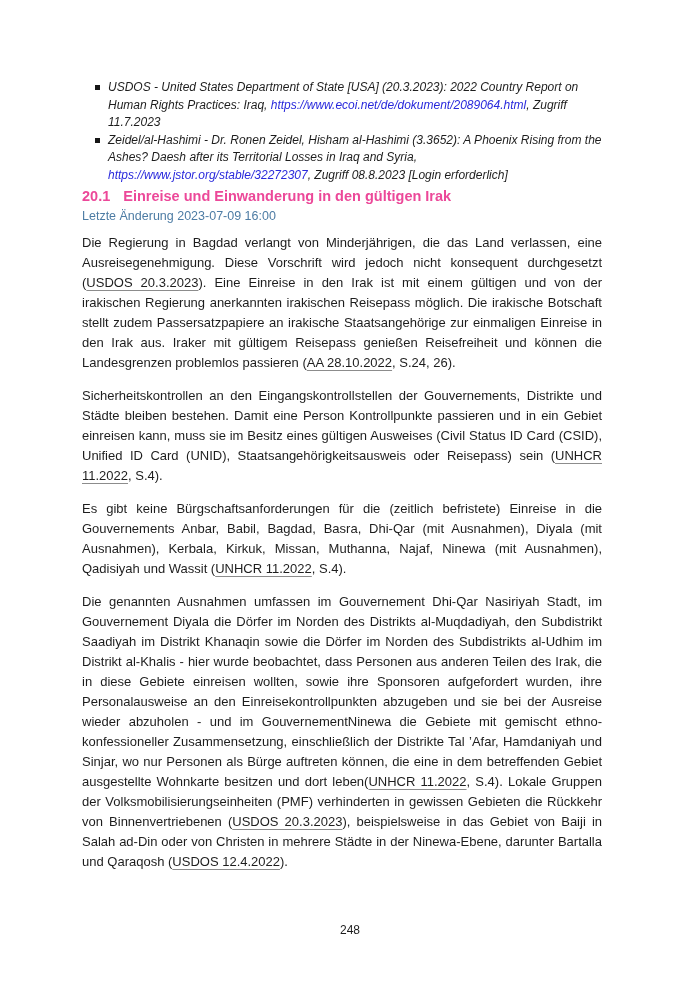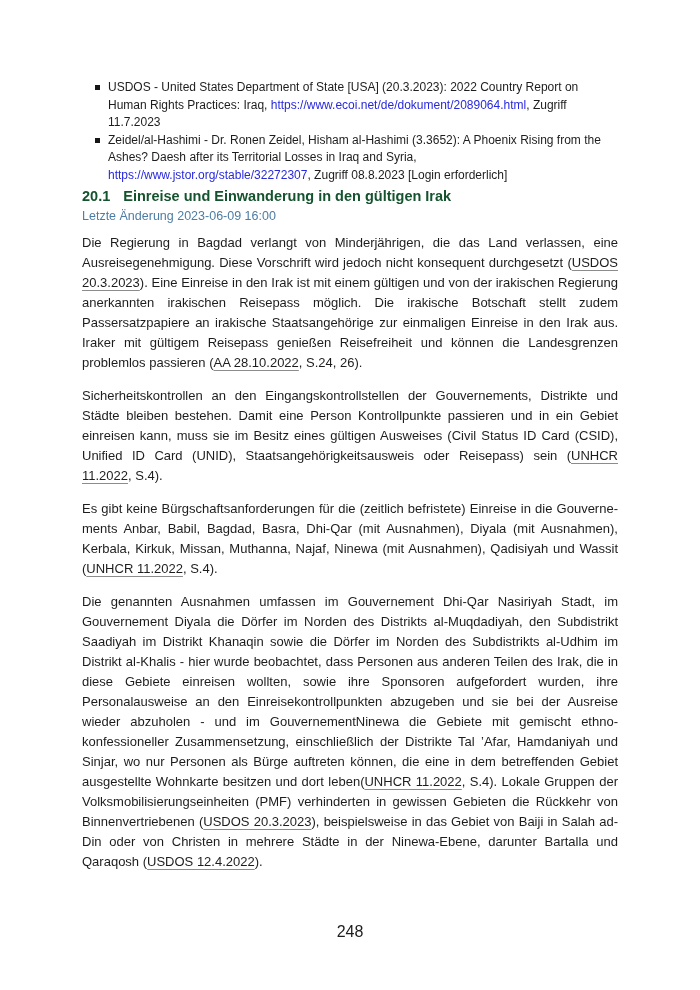--- a/index.html
+++ b/index.html
@@ -21,74 +21,75 @@
     position: absolute;
     left: 95px; top: 79px;
     width: 512px;
   }
   .source-item {
     display: flex;
     align-items: flex-start;
     font-size: 12px;
     line-height: 17.5px;
     color: #1d1d1d;
+    font-style: italic;
   }
   .bullet-square {
     flex: 0 0 auto;
     width: 5px; height: 5px;
     background: #161616;
     margin-top: 6px;
     margin-right: 8px;
   }
   .source-text { width: 497px; text-align: left; }
   
   .section-heading {
     position: absolute;
     left: 82px; top: 188px;
     width: 536px;
     font-size: 14.5px;
     font-weight: bold;
-    color: #14532d;
+    color: #ec4899;
     display: flex;
   }
   .section-number { margin-right: 13px; }
   .last-modified {
     position: absolute;
     left: 82px; top: 209px;
     width: 536px;
     font-size: 12.5px;
     color: #4d7ca4;
   }
   
   .content {
     position: absolute;
     left: 82px; top: 233px;
     width: 536px;
   }
   .content p {
-    margin: 0 0 13px 0;
+    margin: 0 16px 13px 0;
     font-size: 13px;
     line-height: 20px;
     text-align: justify;
     color: #1d1d1d;
   }
   .link { color: #2828dc; }
   .ref {
     color: #1d1d1d;
     text-decoration: underline;
     text-decoration-color: #8c8c8c;
     text-decoration-thickness: 1px;
     text-underline-offset: 2.5px;
   }
   .page-number {
     position: absolute;
     left: 0; top: 923px;
     width: 700px;
     text-align: center;
-    font-size: 16px;
+    font-size: 12px;
     color: #1d1d1d;
   }
 </style>
 </head>
 <body>
 
 <div class="page">
 
   <div class="sources">
       <div class="source-item">
@@ -99,21 +100,21 @@
         <span class="bullet-square"></span>
         <div class="source-text"><span>Zeidel/al-Hashimi - Dr. Ronen Zeidel, Hisham al-Hashimi (3.3652): A Phoenix Rising from the Ashes? Daesh after its Territorial Losses in Iraq and Syria, </span><span class="link">https://www.jstor.org/stable/32272307</span><span>, Zugriff 08.8.2023 [Login erforderlich]</span></div>
       </div>
     </div>
 
   <div class="section-heading">
     <span class="section-number">20.1</span>
     <span class="section-title">Einreise und Einwanderung in den gültigen Irak</span>
   </div>
 
-  <div class="last-modified">Letzte Änderung 2023-06-09 16:00</div>
+  <div class="last-modified">Letzte Änderung 2023-07-09 16:00</div>
 
   <div class="content">
       <p><span>Die Regierung in Bagdad verlangt von Minderjährigen, die das Land verlassen, eine Ausreise­genehmigung. Diese Vorschrift wird jedoch nicht konsequent durchgesetzt (</span><span class="ref">USDOS 20.3.2023</span><span>). Eine Einreise in den Irak ist mit einem gültigen und von der irakischen Regierung anerkannten irakischen Reisepass möglich. Die irakische Botschaft stellt zudem Passersatzpapiere an iraki­sche Staatsangehörige zur einmaligen Einreise in den Irak aus. Iraker mit gültigem Reisepass genießen Reisefreiheit und können die Landesgrenzen problemlos passieren (</span><span class="ref">AA 28.10.2022</span><span>, S.24, 26).</span></p>
       <p><span>Sicherheitskontrollen an den Eingangskontrollstellen der Gouvernements, Distrikte und Städte bleiben bestehen. Damit eine Person Kontrollpunkte passieren und in ein Gebiet einreisen kann, muss sie im Besitz eines gültigen Ausweises (Civil Status ID Card (CSID), Unified ID Card (UNID), Staatsangehörigkeitsausweis oder Reisepass) sein (</span><span class="ref">UNHCR 11.2022</span><span>, S.4).</span></p>
       <p><span>Es gibt keine Bürgschaftsanforderungen für die (zeitlich befristete) Einreise in die Gouverne­ments Anbar, Babil, Bagdad, Basra, Dhi-Qar (mit Ausnahmen), Diyala (mit Ausnahmen), Kerbala, Kirkuk, Missan, Muthanna, Najaf, Ninewa (mit Ausnahmen), Qadisiyah und Wassit (</span><span class="ref">UNHCR 11.2022</span><span>, S.4).</span></p>
       <p><span>Die genannten Ausnahmen umfassen im Gouvernement Dhi-Qar Nasiriyah Stadt, im Gouver­nement Diyala die Dörfer im Norden des Distrikts al-Muqdadiyah, den Subdistrikt Saadiyah im Distrikt Khanaqin sowie die Dörfer im Norden des Subdistrikts al-Udhim im Distrikt al-Khalis - hier wurde beobachtet, dass Personen aus anderen Teilen des Irak, die in diese Gebiete einreisen wollten, sowie ihre Sponsoren aufgefordert wurden, ihre Personalausweise an den Einreise­kontrollpunkten abzugeben und sie bei der Ausreise wieder abzuholen - und im Gouverne­mentNinewa die Gebiete mit gemischt ethno-konfessioneller Zusammensetzung, einschließlich der Distrikte Tal ’Afar, Hamdaniyah und Sinjar, wo nur Personen als Bürge auftreten können, die eine in dem betreffenden Gebiet ausgestellte Wohnkarte besitzen und dort leben(</span><span class="ref">UNHCR 11.2022</span><span>, S.4). Lokale Gruppen der Volksmobilisierungseinheiten (PMF) verhinderten in gewis­sen Gebieten die Rückkehr von Binnenvertriebenen (</span><span class="ref">USDOS 20.3.2023</span><span>), beispielsweise in das Gebiet von Baiji in Salah ad-Din oder von Christen in mehrere Städte in der Ninewa-Ebene, darunter Bartalla und Qaraqosh (</span><span class="ref">USDOS 12.4.2022</span><span>).</span></p>
     </div>
 
   <div class="page-number">248</div>
 

